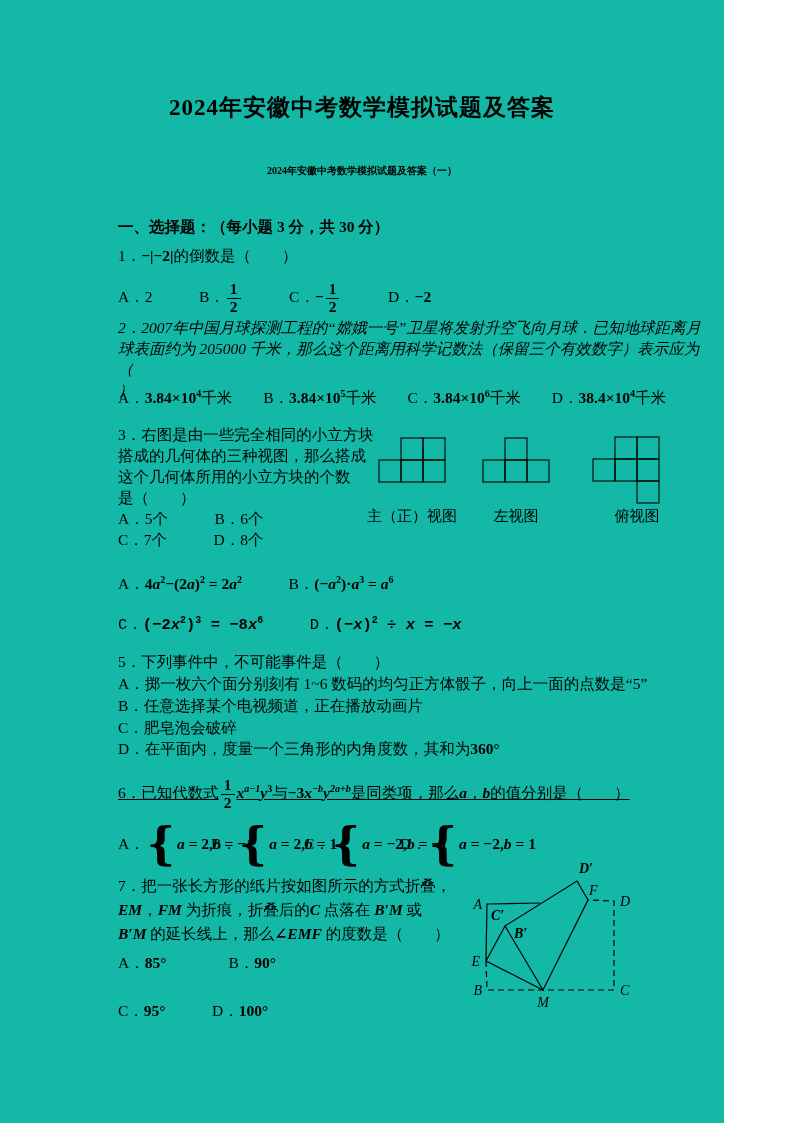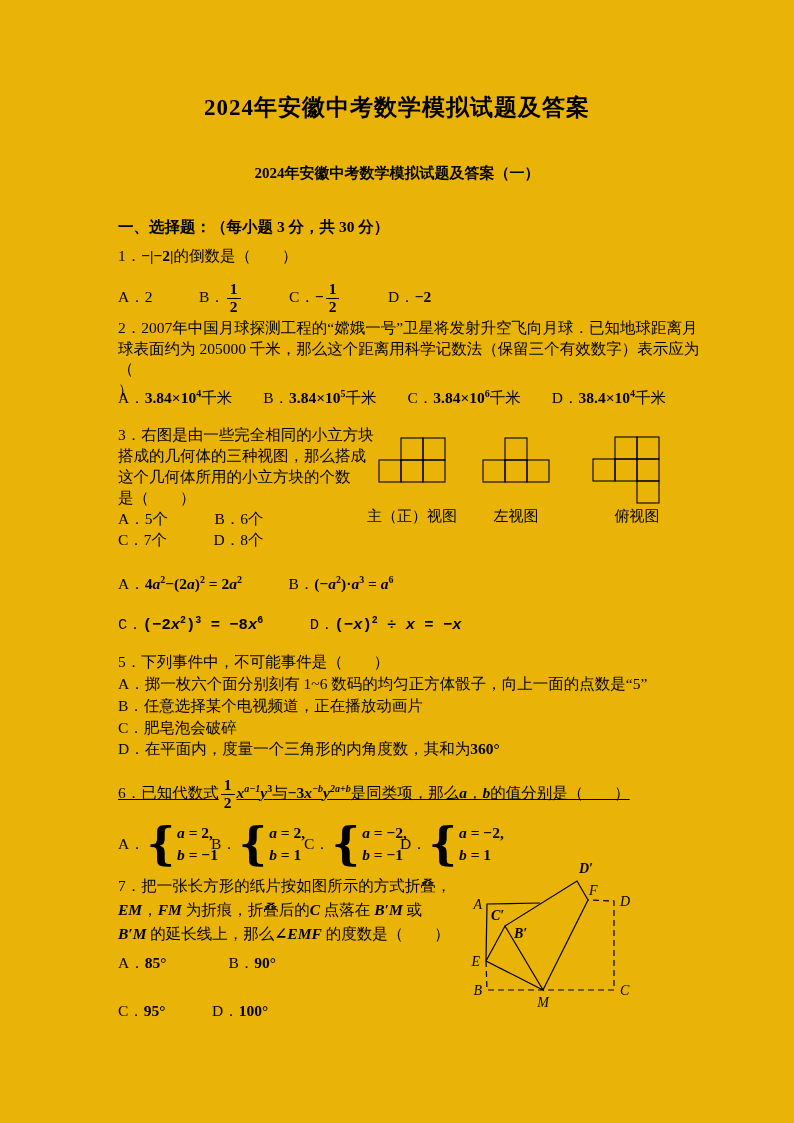--- a/index.html
+++ b/index.html
@@ -1,44 +1,44 @@
 <!DOCTYPE html>
 <html><head>
 <meta charset="utf-8">
 <style>
   html,body{margin:0;padding:0;background:#fff;}
-  #page{position:relative;width:794px;height:1123px;background:#eab308;color:#000;
+  #page{position:relative;width:724px;height:1123px;background:#14b8a6;color:#000;
         font-family:"Liberation Serif","DejaVu Serif",serif;font-size:15.5px;overflow:hidden;}
   .abs{position:absolute;}
   .b{font-weight:bold;}
   .i{font-style:italic;}
   sup{font-size:10px;line-height:0;vertical-align:super;}
   .frac{display:inline-block;vertical-align:middle;text-align:center;line-height:1.08;margin:0 2px;}
   .frac .num{display:block;border-bottom:1.6px solid #000;padding:0 3px;}
   .frac .den{display:block;}
   .title{left:0;right:0;top:92px;text-align:center;font-size:23px;font-weight:bold;letter-spacing:1px;}
-  .subtitle{left:0;right:0;top:164px;text-align:center;font-size:15px;font-weight:bold;}
+  .subtitle{left:0;right:0;top:164px;text-align:center;font-size:10px;font-weight:bold;}
   .section{left:118px;top:217px;font-weight:bold;}
   .tline{left:118px;width:585px;}
   .q1t{top:246px;}
   .q1o{top:277px;height:40px;line-height:40px;}
-  .q2t{top:318px;line-height:20.5px;}
+  .q2t{top:318px;line-height:20.5px;font-style:italic;}
   .q2o{top:388px;}
   .q3t{top:424px;width:350px;line-height:21px;}
   .q4t{top:547px;}
   .q4r1{top:574px;}
   .q4r2{top:614px;font-family:Liberation Mono, monospace;}
   .q5t{top:651px;line-height:22px;}
   .q5d{top:739px;}
   .q6l{top:772px;height:42px;line-height:42px;text-decoration:underline;}
   .q6o{top:816px;height:56px;}
   .copt{position:absolute;top:0;display:flex;align-items:center;height:56px;}
   .copt .olabel{margin-right:2px;}
   .brace{font-size:44px;font-weight:bold;line-height:0.9;margin-right:2px;font-family:"DejaVu Serif",serif;}
-  .pair{display:flex;flex-direction:column;justify-content:center;line-height:22px;}
+  .pair{display:flex;flex-direction:row;justify-content:center;line-height:22px;}
   .q7t{top:874px;width:370px;line-height:24px;}
   .q7ab{top:953px;}
   .q7cd{top:989px;margin-top:12px;}
   svg text{font-family:"Liberation Serif","DejaVu Serif",serif;}
   svg .viewlab{font-size:15px;}
   svg .pt{font-style:italic;font-size:14px;}
   svg .ptb{font-style:italic;font-weight:bold;font-size:14px;}
 </style>
 </head>
 <body>

